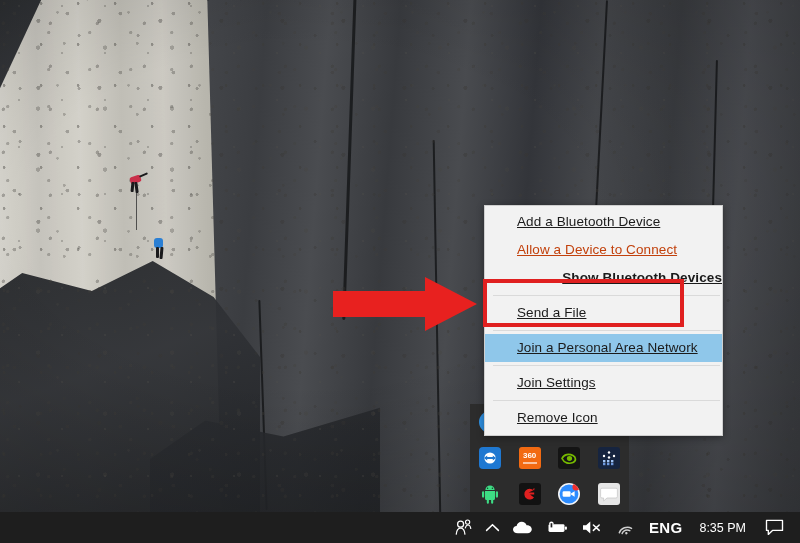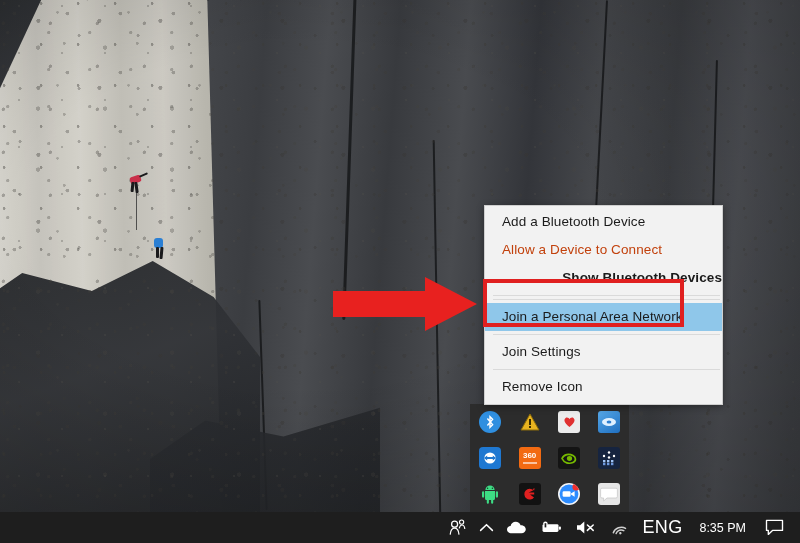--- a/index.html
+++ b/index.html
@@ -171,26 +171,27 @@
     width: 239px;
     background: #f2f2f2;
     border: 1px solid #cfcfcf;
     box-shadow: 0 2px 7px rgba(0,0,0,.35);
     z-index: 30;
     padding: 2px 0 3px 0;
   }
   .menu-item {
     height: 28px;
     line-height: 28px;
-    padding-left: 17px;
+    padding-left: 32px;
     font-size: 13.5px;
     color: #1b1b1b;
     white-space: nowrap;
     cursor: default;
     letter-spacing: .1px;
+    text-decoration: underline;
   }
   .menu-item.disabled { color: #c2410c; }
   .menu-item.bold     { font-weight: bold; text-align: right; }
   .menu-item.highlight{ background: #8fc7ea; }
   .menu-sep {
     height: 1px;
     background: #dadada;
     margin: 3px 2px 3px 8px;
   }
 
@@ -237,21 +238,21 @@
     padding-right: 4px;
   }
   .tray-btn {
     height: 31px;
     display: flex; align-items: center; justify-content: center;
     padding: 0 6px;
     color: #ffffff;
     font-size: 12px;
     cursor: default;
   }
-  .tray-btn.lang { font-size: 18px; padding: 0 8px; letter-spacing: .3px; }
+  .tray-btn.lang { font-size: 15px; padding: 0 8px; letter-spacing: .3px; font-weight: bold; }
   .tray-btn.clock { font-size: 12.5px; padding: 0 9px; }
   .tray-btn svg { display: block; }
   #action-center { padding: 0 12px 0 10px; }
 </style>
 </head>
 <body>
 
 <div id="screen">
 
   <div id="wallpaper">
@@ -296,20 +297,21 @@
   <div id="context-menu">
 
     <div class="menu-item">Add a Bluetooth Device</div>
 
     <div class="menu-item disabled">Allow a Device to Connect</div>
 
     <div class="menu-item bold">Show Bluetooth Devices</div>
 
     <div class="menu-sep"></div>
 
+    <div class="menu-item">Send a File</div>
 
 
     <div class="menu-sep"></div>
 
     <div class="menu-item highlight">Join a Personal Area Network</div>
 
     <div class="menu-sep"></div>
 
     <div class="menu-item">Join Settings</div>
 

